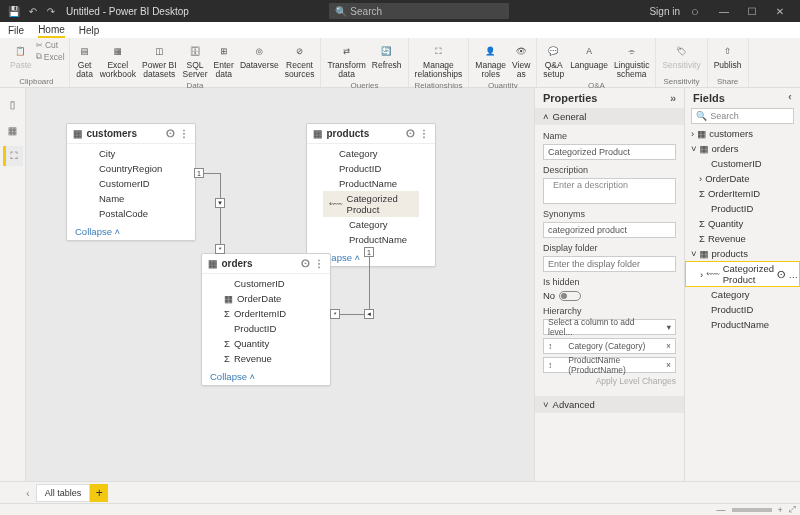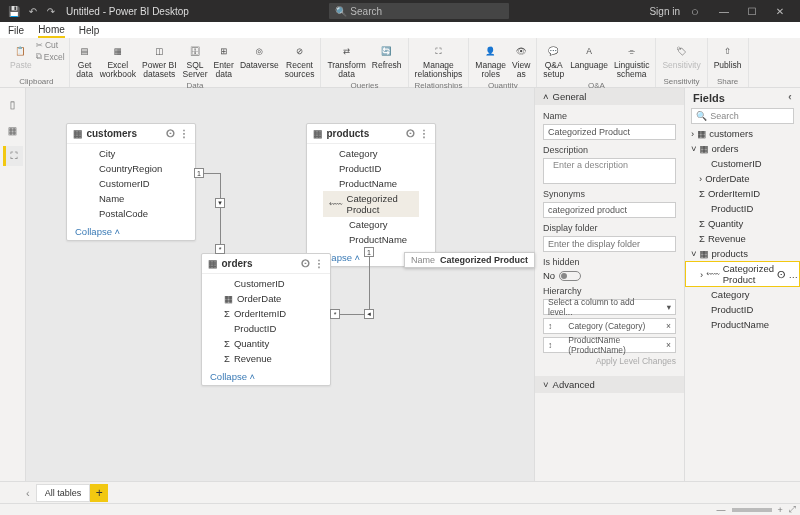--- a/index.html
+++ b/index.html
@@ -309,26 +309,27 @@
     <div class="endpt" style="left:168px;top:80px">1</div>
     <div class="endpt" style="left:189px;top:110px">▾</div>
     <div class="endpt" style="left:189px;top:156px">*</div>
 
     <div class="link-line" style="left:343px;top:166px;width:1px;height:60px"></div>
     <div class="link-line" style="left:305px;top:226px;width:38px;height:1px"></div>
     <div class="endpt" style="left:338px;top:159px">1</div>
     <div class="endpt" style="left:338px;top:221px">◂</div>
     <div class="endpt" style="left:304px;top:221px">*</div>
 
-    <div class="tooltip" style="right:-1px;top:164px;">
-      <span style="color:#888">Name</span>&nbsp;&nbsp;<b>Categorized Product</b>
-    </div>
   </div>
 
   <div class="props">
+    <div class="pane-h">
+        <span>Properties</span>
+      <span class="exp">»</span>
+      </div>
     <div class="sect-h">
         <span>˄</span>
         <span>General</span>
       </div>
     <div class="sect-body">
       <div class="plbl">Name</div>
       <input class="pinput" value="Categorized Product" style="">
       <div class="plbl">Description</div>
       <div class="ptxt">Enter a description</div>
       <div class="plbl">Synonyms</div>

